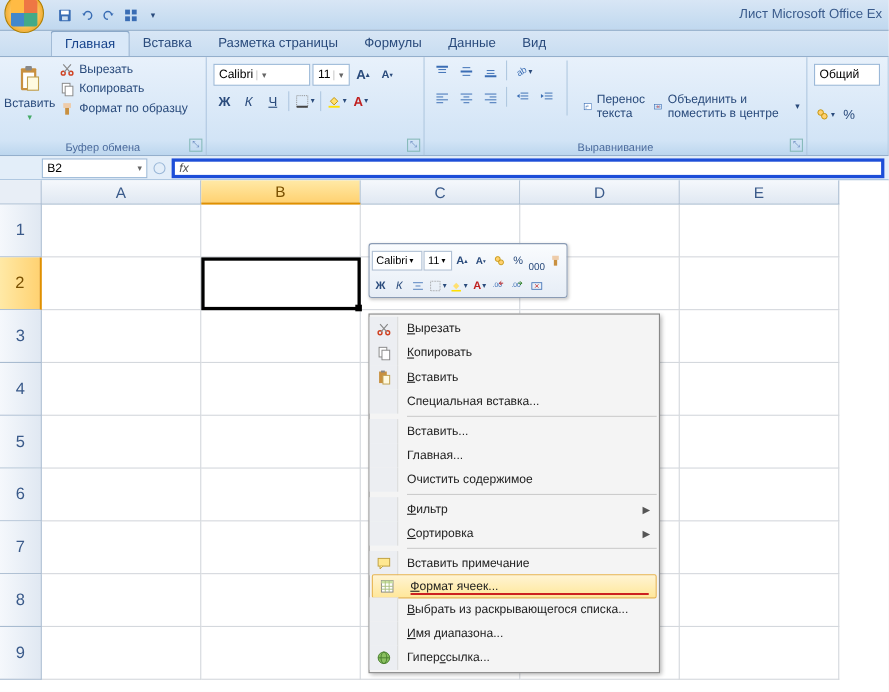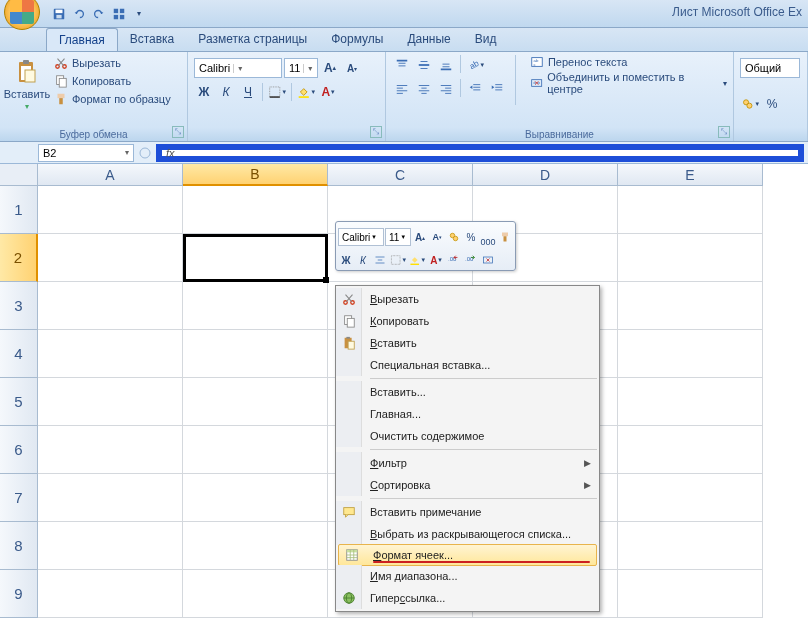--- a/index.html
+++ b/index.html
@@ -32,28 +32,28 @@
 .font-row1, .font-row2 { display: flex; gap: 2px; align-items: center; }
 .font-col { display: flex; flex-direction: column; gap: 4px; }
 .combo { display: inline-flex; align-items: center; background: #fff; border: 1px solid #9bb8d8; height: 20px; font-size: 11px; padding: 0 4px; }
 .combo-dd { width: 10px; text-align: center; color: #666; font-size: 8px; border-left: 1px solid #ccc; padding-left: 3px; margin-left: 3px; }
 .tbtn { width: 20px; height: 20px; border: 1px solid transparent; display: inline-flex; align-items: center; justify-content: center; font-size: 12px; color: #2a4b7c; }
 .tbtn.dd::after { content: '▾'; font-size: 7px; margin-left: 1px; }
 .dlg-launch { position: absolute; right: 3px; bottom: 3px; width: 12px; height: 12px; border: 1px solid #8bb; font-size: 8px; display: flex; align-items: center; justify-content: center; color: #6a8ac0; }
 
 .align-col { display: flex; flex-direction: column; gap: 4px; }
 .align-row { display: flex; gap: 2px; }
-.align-texts { display: flex; flex-direction: column; gap: 2px; margin-left: 6px; }
+.align-texts { display: flex; flex-direction: row; gap: 2px; margin-left: 6px; }
 .align-item { display: flex; align-items: center; gap: 4px; font-size: 11px; color: #2a4b7c; }
 
 .num-col { display: flex; flex-direction: column; gap: 16px; }
 
 .formula-bar { height: 22px; background: #e3eef9; border-bottom: 1px solid #9bb8d8; display: flex; align-items: center; padding: 2px 4px; gap: 2px; }
 .name-box { width: 96px; background: #fff; border: 1px solid #9bb8d8; height: 18px; font-size: 11px; padding: 1px 4px; display: flex; align-items: center; justify-content: space-between; }
-.fx-area { flex: 1; background: #fff; border: 6px solid #1d4ed8; height: 18px; display: flex; align-items: center; gap: 4px; padding: 0 4px; }
+.fx-area { flex: 1; background: #fff; border: 3px solid #1d4ed8; height: 18px; display: flex; align-items: center; gap: 4px; padding: 0 4px; }
 .fx-lbl { font-style: italic; font-size: 11px; color: #555; }
 
 .sheet { position: relative; background: #fff; }
 .corner { width: 38px; height: 22px; background: #e8eef6; border-right: 1px solid #a8bbd0; border-bottom: 1px solid #a8bbd0; position: absolute; top: 0; left: 0; }
 .col-headers { position: absolute; top: 0; left: 38px; height: 22px; display: flex; }
 .col-h { width: 145px; background: linear-gradient(#f5f8fc, #e0e8f2); border-right: 1px solid #a8bbd0; border-bottom: 1px solid #a8bbd0; display: flex; align-items: center; justify-content: center; font-size: 14px; color: #3a5a8a; }
 .col-h.sel { background: linear-gradient(#ffe9a6, #ffd272); color: #7a5000; border-bottom: 2px solid #e09000; }
 .row-headers { position: absolute; top: 22px; left: 0; width: 38px; }
 .row-h { height: 48px; background: linear-gradient(90deg, #f5f8fc, #e0e8f2); border-right: 1px solid #a8bbd0; border-bottom: 1px solid #a8bbd0; display: flex; align-items: center; justify-content: center; font-size: 15px; color: #3a5a8a; }
 .row-h.sel { background: linear-gradient(90deg, #ffe9a6, #ffd272); color: #7a5000; border-right: 2px solid #e09000; }
@@ -586,37 +586,37 @@
   <div class="cm-sep"></div>
   <div class="cm-item">
       <div class="cm-icon-col">
         <svg class="ico" viewBox="0 0 16 16">
           <rect x="2" y="3" width="12" height="8" fill="#ffe890" stroke="#c0a040"></rect>
           <path d="M4 11 L4 14 L7 11" fill="#ffe890" stroke="#c0a040"></path>
         </svg>
       </div>
       <span>Вставить примечание</span>
     </div>
-  <div class="cm-item">
-      <div class="cm-icon-col"></div>
-      <span><span class="underline-hotkey">В</span>ыбрать из раскрывающегося списка...</span>
-    </div>
   <div class="cm-item highlighted">
       <div class="cm-icon-col">
         <svg class="ico" viewBox="0 0 16 16">
           <rect x="2" y="2" width="12" height="12" fill="#fff" stroke="#888"></rect>
           <rect x="2" y="2" width="12" height="3" fill="#c8e0a0"></rect>
           <path d="M6 2 L6 14 M10 2 L10 14 M2 8 L14 8 M2 11 L14 11" stroke="#aac080"></path>
         </svg>
       </div>
       <span><span class="underline-hotkey">Ф</span>ормат ячеек...</span>
       <div class="red-underline"></div>
     </div>
   <div class="cm-item">
       <div class="cm-icon-col"></div>
+      <span><span class="underline-hotkey">В</span>ыбрать из раскрывающегося списка...</span>
+    </div>
+  <div class="cm-item">
+      <div class="cm-icon-col"></div>
       <span><span class="underline-hotkey">И</span>мя диапазона...</span>
     </div>
   <div class="cm-item">
       <div class="cm-icon-col">
         <svg class="ico" viewBox="0 0 16 16">
           <circle cx="8" cy="8" r="6" fill="#8ac060" stroke="#4a8030"></circle>
           <ellipse cx="8" cy="8" rx="3" ry="6" fill="none" stroke="#4a8030"></ellipse>
           <line x1="2" y1="8" x2="14" y2="8" stroke="#4a8030"></line>
         </svg>
       </div>

